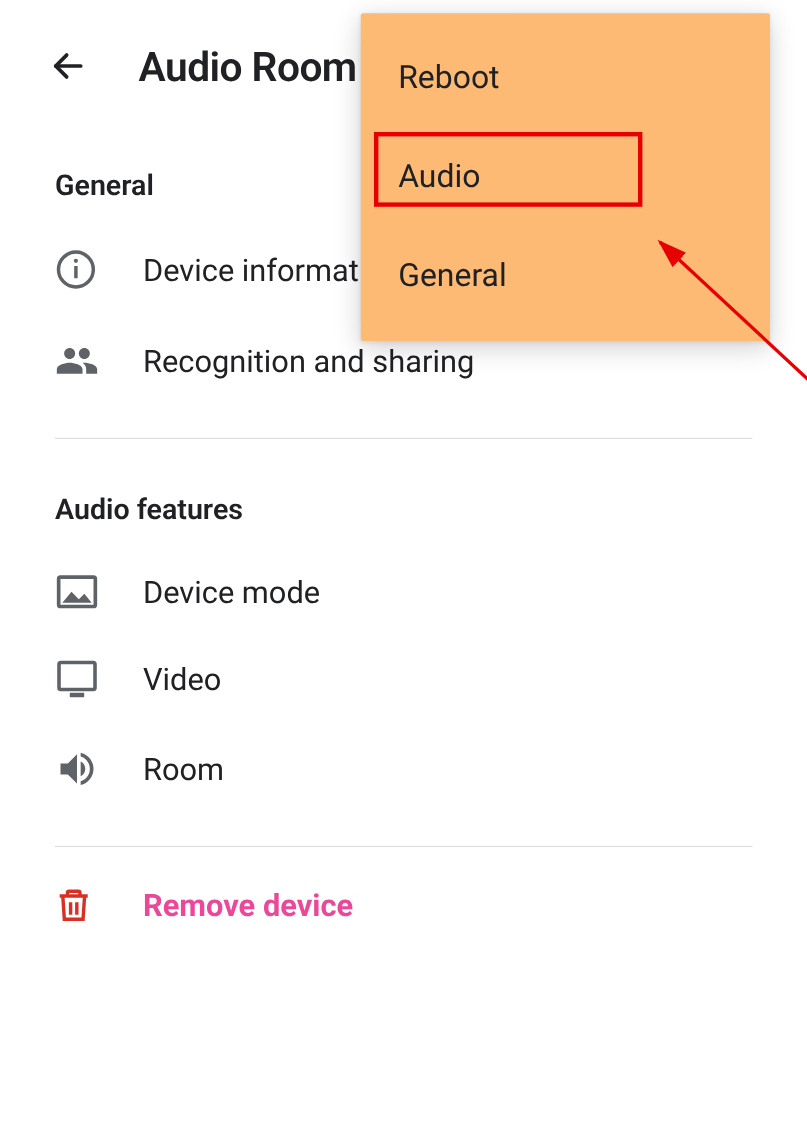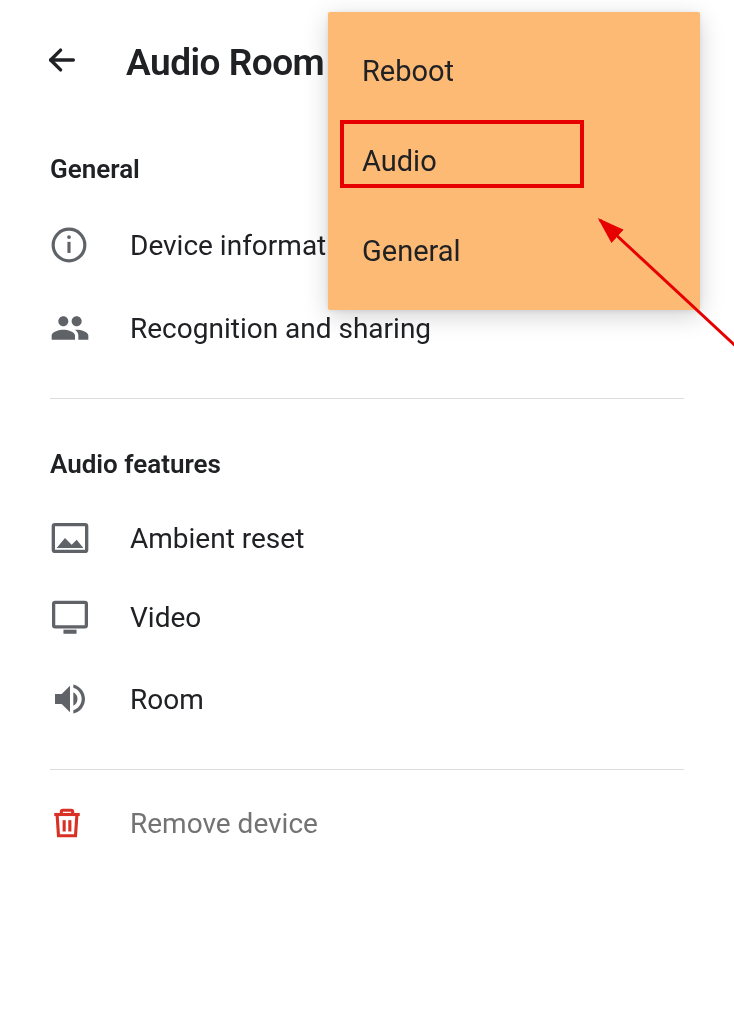--- a/index.html
+++ b/index.html
@@ -49,21 +49,21 @@
   }
   .row .label {
     font-size: 28px;
     font-weight: 400;
   }
   .divider {
     height: 1px;
     background: #dadce0;
     margin: 28px 50px 0 50px;
   }
-  .remove-row .label { color: #737373; font-weight: 400; }
+  .remove-row .label { color: #ec4899; font-weight: 700; }
   .remove-row .icon { color: #d93025; }
 
   
   .menu {
     position: absolute;
     left: 328px;
     top: 12px;
     width: 372px;
     background: #fdba74;
     box-shadow: 0 6px 24px rgba(0,0,0,0.18), 0 1px 4px rgba(0,0,0,0.08);
@@ -128,21 +128,21 @@
 
 <div class="section-label">Audio features</div>
 
 <div class="row">
   <span class="icon">
     <svg width="40" height="34" viewBox="0 0 24 20" fill="none" stroke="#5f6368" stroke-width="2">
         <rect x="2" y="2" width="20" height="16" rx="1"></rect>
         <polyline points="4 16 9 10 13 14 16 11 20 16" fill="#5f6368" stroke="none"></polyline>
       </svg>
   </span>
-  <span class="label">Ambient reset</span>
+  <span class="label">Device mode</span>
 </div>
 
 <div class="row">
   <span class="icon">
     <svg width="40" height="36" viewBox="0 0 24 22" fill="none" stroke="#5f6368" stroke-width="2">
         <rect x="2" y="2" width="20" height="15" rx="1"></rect>
         <line x1="8" y1="20" x2="16" y2="20" stroke-width="2.5"></line>
       </svg>
   </span>
   <span class="label">Video</span>

